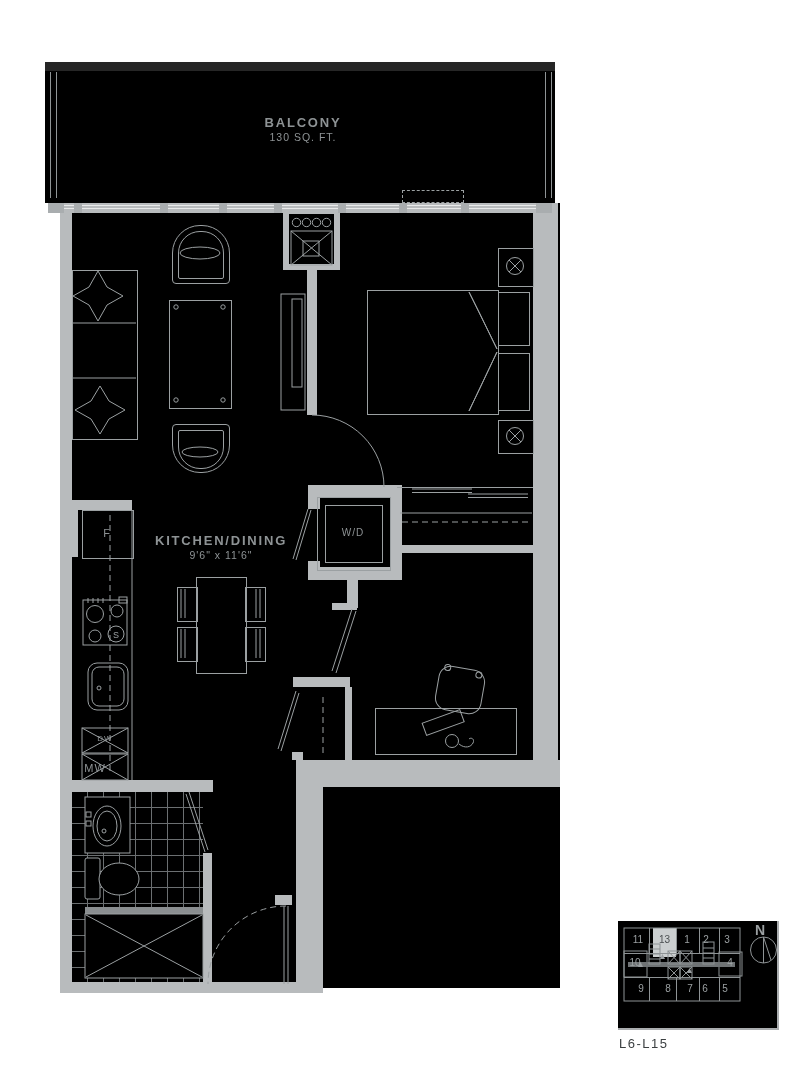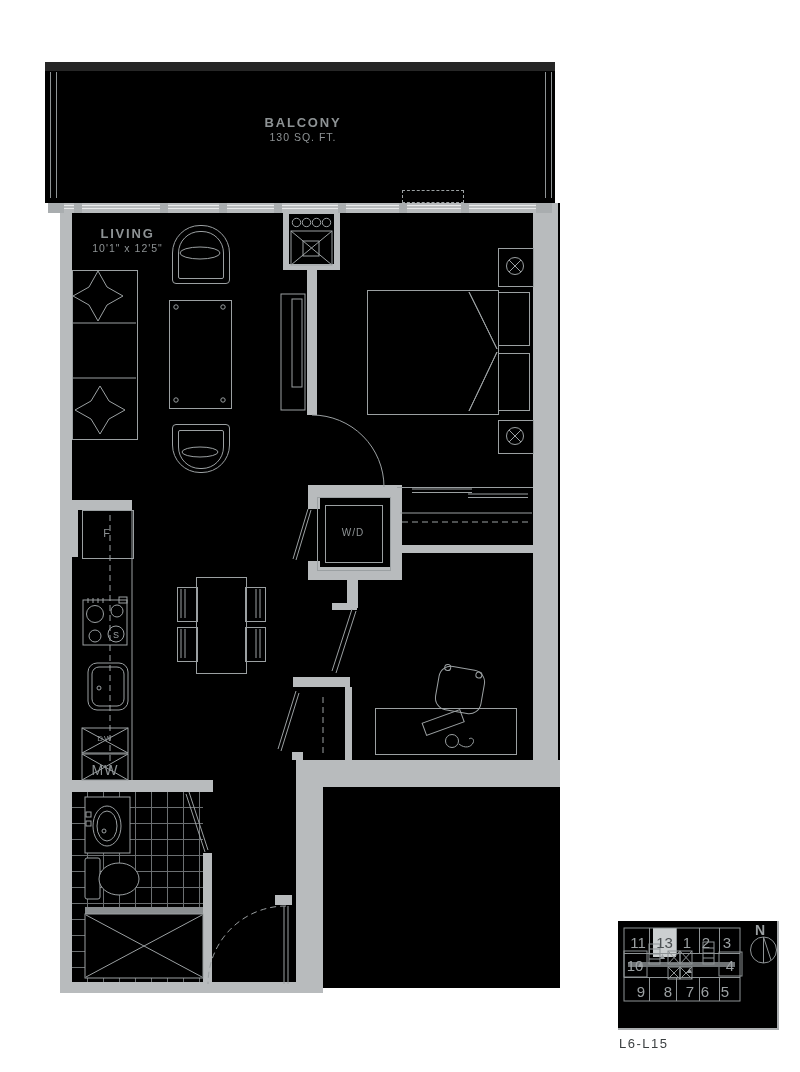--- a/index.html
+++ b/index.html
@@ -27,21 +27,21 @@
   svg.lines{position:absolute;left:0;top:0;z-index:4;}
   svg.lines *{stroke:var(--line);fill:none;stroke-width:1;}
   svg.lines .f0{fill:#000;}
   svg.lines .fg{fill:var(--line);stroke:none;}
   svg.lines .ledge{fill:#8a8e90;stroke:none;}
   svg.lines .dash{stroke-dasharray:6 4;}
   svg.lines .kp{stroke:var(--kpl);}
   svg.lines .kpfill{fill:#6f7375;stroke:none;}
   svg.lines .hl{fill:#cbcfd0;stroke:none;}
   svg.lines text{stroke:none;fill:var(--kptxt);font-family:"Liberation Sans",sans-serif;}
-  .kpnum{position:absolute;color:var(--kptxt);font-size:15px;text-align:center;z-index:5;}
+  .kpnum{position:absolute;color:var(--kptxt);font-size:10px;text-align:center;z-index:5;}
   .kpnum.dark{color:#4a4f51;}
   .north{position:absolute;color:var(--kptxt);font-size:14px;font-weight:bold;z-index:5;}
   .floors{position:absolute;color:#3b3f41;font-size:13px;letter-spacing:1.5px;z-index:5;}
 </style>
 </head>
 <body>
 
 <div id="stage">
 
   <div class="a blk" style="left:45px;top:62px;width:510px;height:141px;"></div>
@@ -122,29 +122,29 @@
   <div class="a fbox" style="left:245px;top:587px;width:19px;height:33px;"></div>
   <div class="a fbox" style="left:245px;top:627px;width:19px;height:33px;"></div>
 
   <div class="a fbox" style="left:317px;top:497px;width:72px;height:72px;"></div>
   <div class="a fbox" style="left:325px;top:505px;width:56px;height:56px;"></div>
 
   <div class="a fbox" style="left:375px;top:708px;width:140px;height:45px;"></div>
 
   <div class="a tiles" style="left:72px;top:792px;width:131px;height:190px;"></div>
 
-  <div class="rlbl" style="left:60px;top:226px;width:135px;">
-    <span class="rname">LIVING</span>
-    <span class="rdims">10'1" x 12'5"</span>
+  <div class="rlbl" style="left:150px;top:533px;width:142px;">
+    <span class="rname">KITCHEN/DINING</span>
+    <span class="rdims">9'6" x 11'6"</span>
   </div>
 
   <div class="tag" style="left:323px;top:527px;width:60px;font-size:10px;">W/D</div>
   <div class="tag" style="left:82px;top:527px;width:50px;font-size:11px;">F</div>
   <div class="tag" style="left:82px;top:734px;width:46px;font-size:8px;">DW</div>
-  <div class="tag" style="left:82px;top:762px;width:46px;font-size:14px;">MW</div>
+  <div class="tag" style="left:72px;top:762px;width:46px;font-size:11px;">MW</div>
 
   <div class="a" style="left:618px;top:921px;width:159px;height:107px;background:#000;border-right:2px solid #aaadaf;border-bottom:2px solid #aaadaf;z-index:1;"></div>
   <div class="kpnum" style="left:629px;top:934px;width:18px;">11</div>
   <div class="kpnum dark" style="left:653px;top:934px;width:23px;">13</div>
   <div class="kpnum" style="left:679px;top:934px;width:16px;">1</div>
   <div class="kpnum" style="left:698px;top:934px;width:16px;">2</div>
   <div class="kpnum" style="left:719px;top:934px;width:16px;">3</div>
   <div class="kpnum" style="left:626px;top:957px;width:18px;text-align:center;">10</div>
   <div class="kpnum" style="left:722px;top:957px;width:16px;">4</div>
   <div class="kpnum" style="left:632px;top:983px;width:18px;">9</div>

